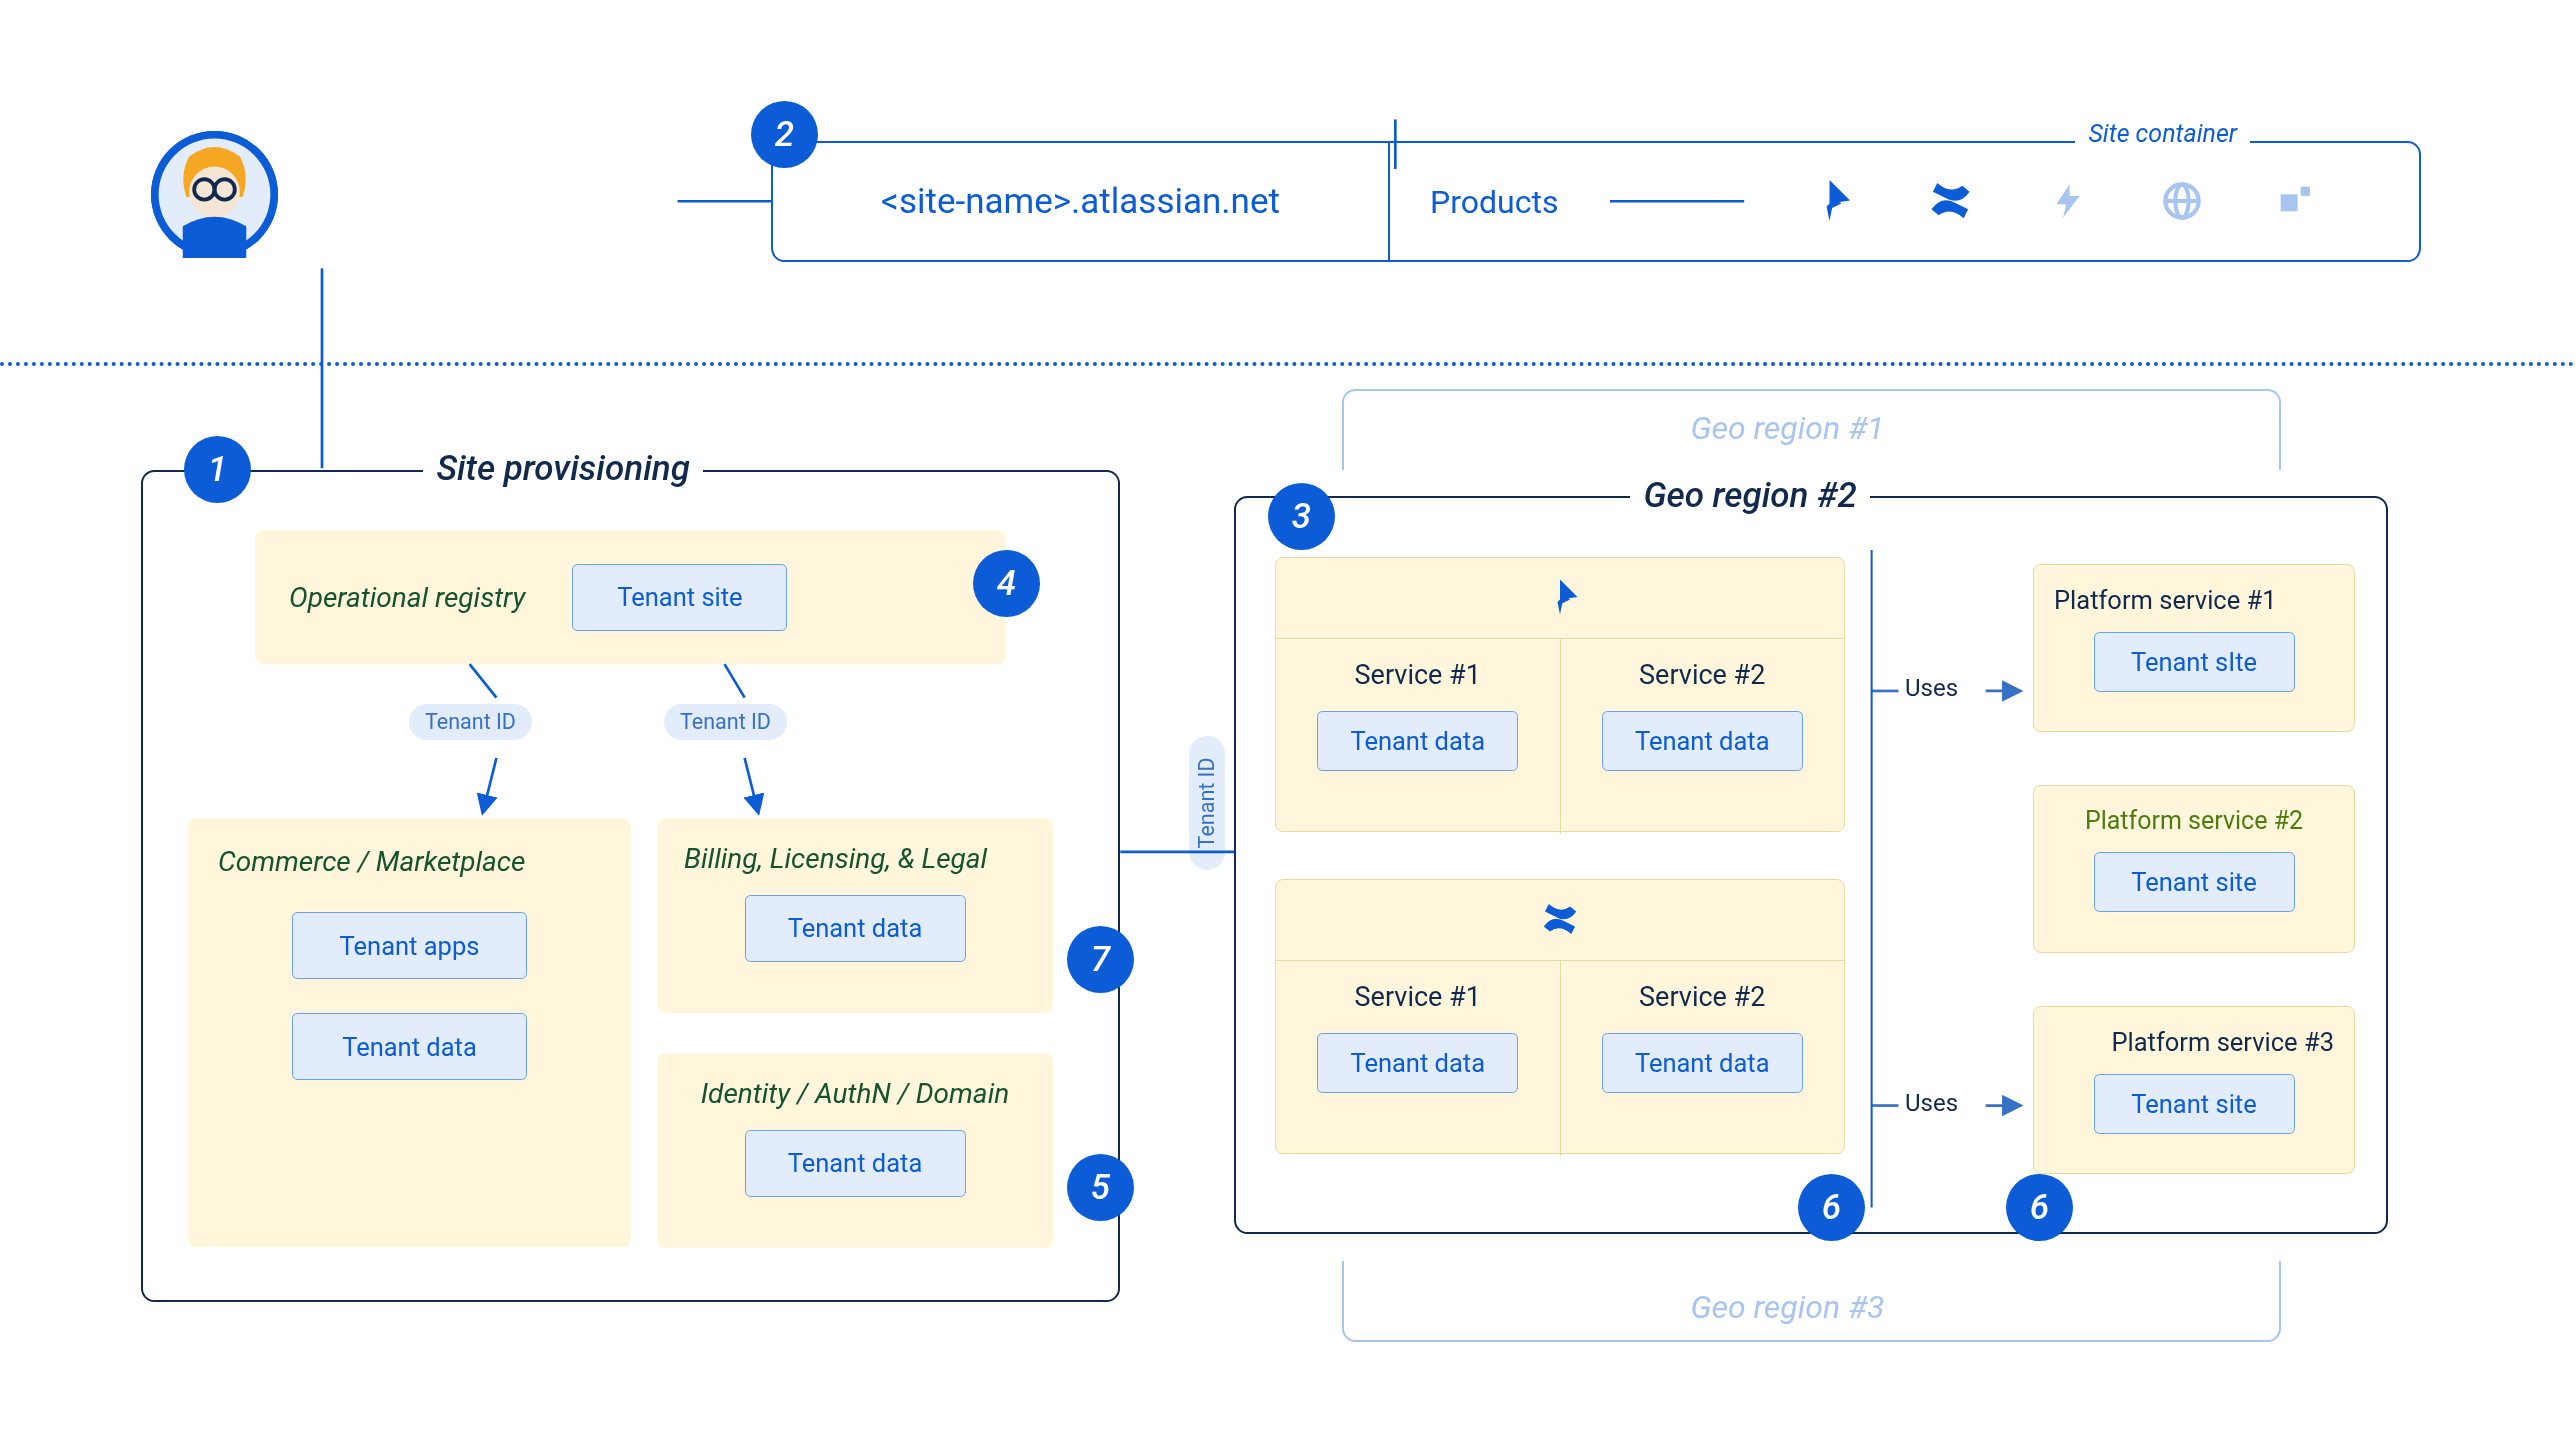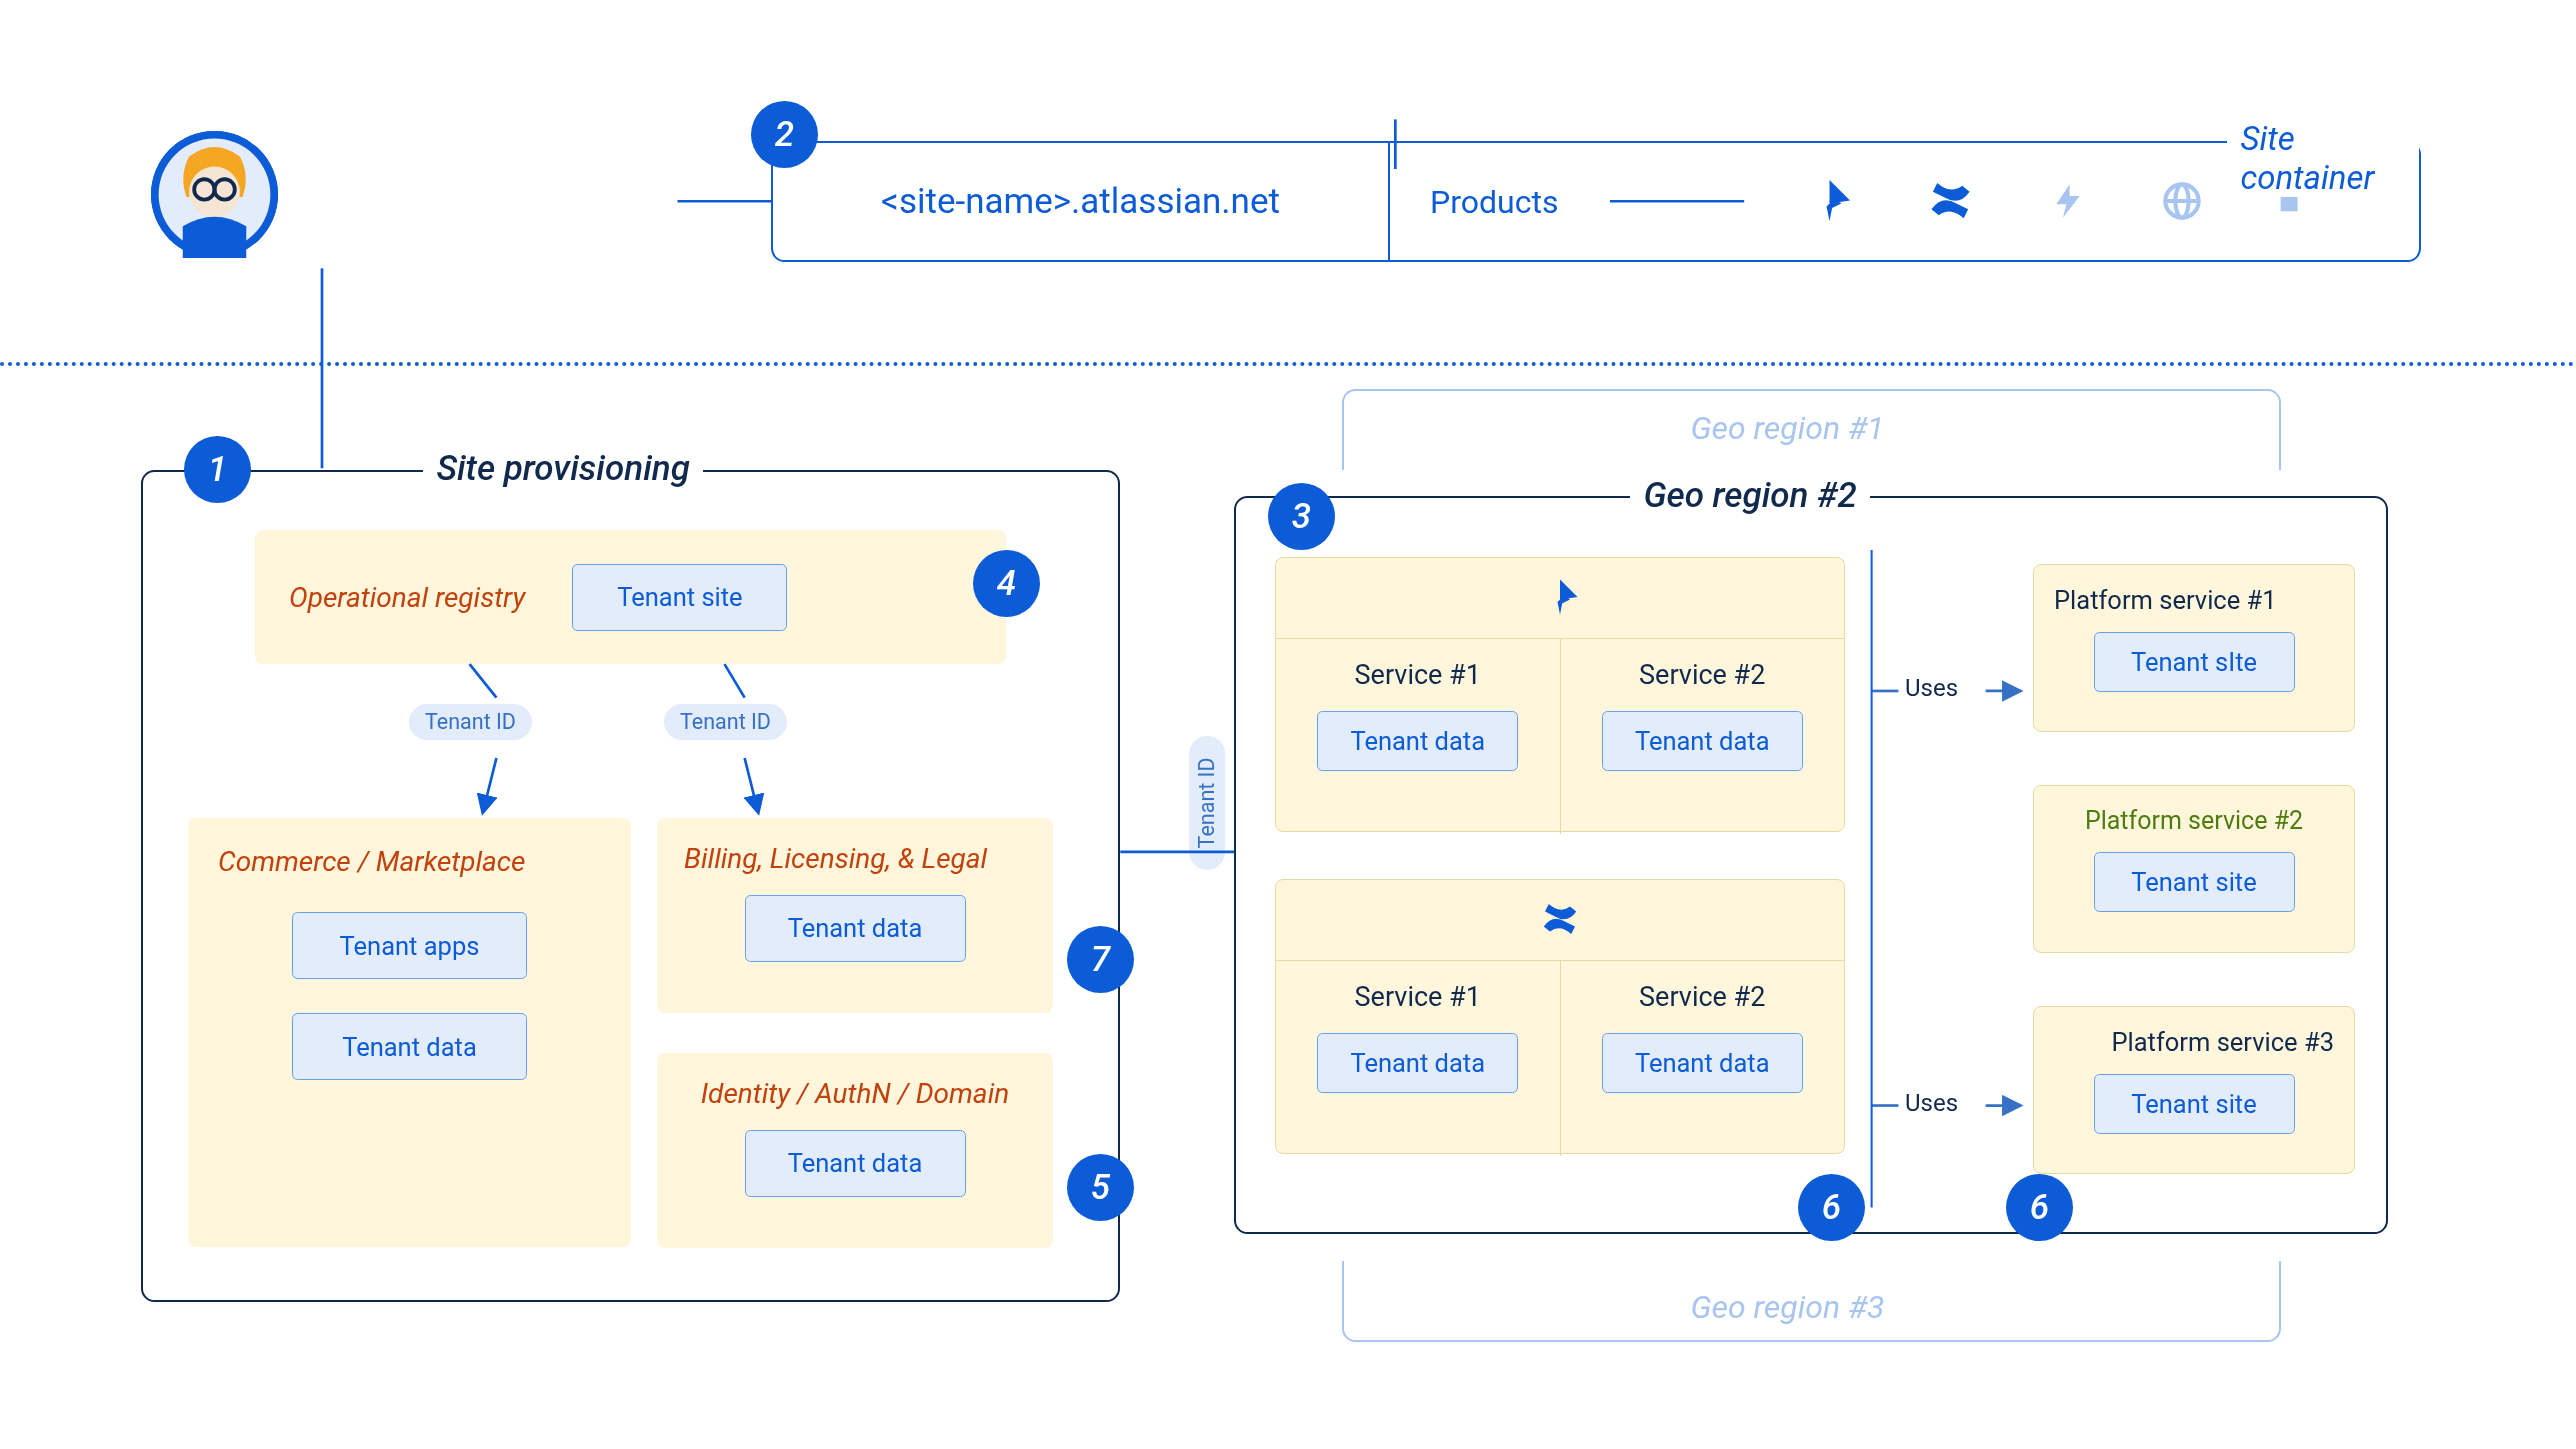--- a/index.html
+++ b/index.html
@@ -91,21 +91,21 @@
   .title-light {
     position: absolute;
     color: #A8C5F0;
     font-style: italic;
     font-size: 32px;
     background: #fff;
     padding: 0 13.4px;
     z-index: 10;
   }
   .label-italic {
-    color: #c2410c;
+    color: #14532d;
     font-style: italic;
     font-size: 28px;
   }
   .dotted-line {
     position: absolute;
     border-top: 4px dotted #0B5CD6;
   }
   .svg-layer {
     position: absolute;
     left: 0; top: 0;
@@ -170,21 +170,21 @@
       <line x1="50" y1="46" x2="50" y2="46" stroke="#10294D" stroke-width="3"></line>
       <path d="M 25 75 Q 50 60 75 75 L 75 100 L 25 100 Z" fill="#0B5CD6"></path>
     </svg>
   </div>
 
 
   <div class="box" style="left:771px; top:141px; width:1650px; height:121px;">
     <div style="position:absolute; left:0; top:0; width:617px; height:100%; border-right:2.7px solid #0B5CD6; display:flex; align-items:center; justify-content:center;">
       <span style="color:#0B5CD6; font-size:35px;">&lt;site-name&gt;.atlassian.net</span>
     </div>
-    <span class="title" style="left:1454px; top:-24px; font-size:33px;">Site container</span>
+    <span class="title" style="left:1302px; top:-24px; font-size:25px;">Site container</span>
     <div style="position:absolute; left:657px; top:0; height:100%; display:flex; align-items:center; gap:27px;">
       <span style="color:#0B5CD6; font-size:32px;">Products</span>
     </div>
 
     <div style="position:absolute; left:1033px; top:34px; display:flex; gap:74px; align-items:center;">
       <span>
         <svg width="47" height="47" viewBox="0 0 32 32">
             <path d="M16 2 L30 16 L16 18 L16 2 M16 10 L24 18 L16 22 L16 10 M16 18 L18 20 L16 30 L14 20 Z" fill="#0B5CD6"></path>
           </svg>
       </span>

